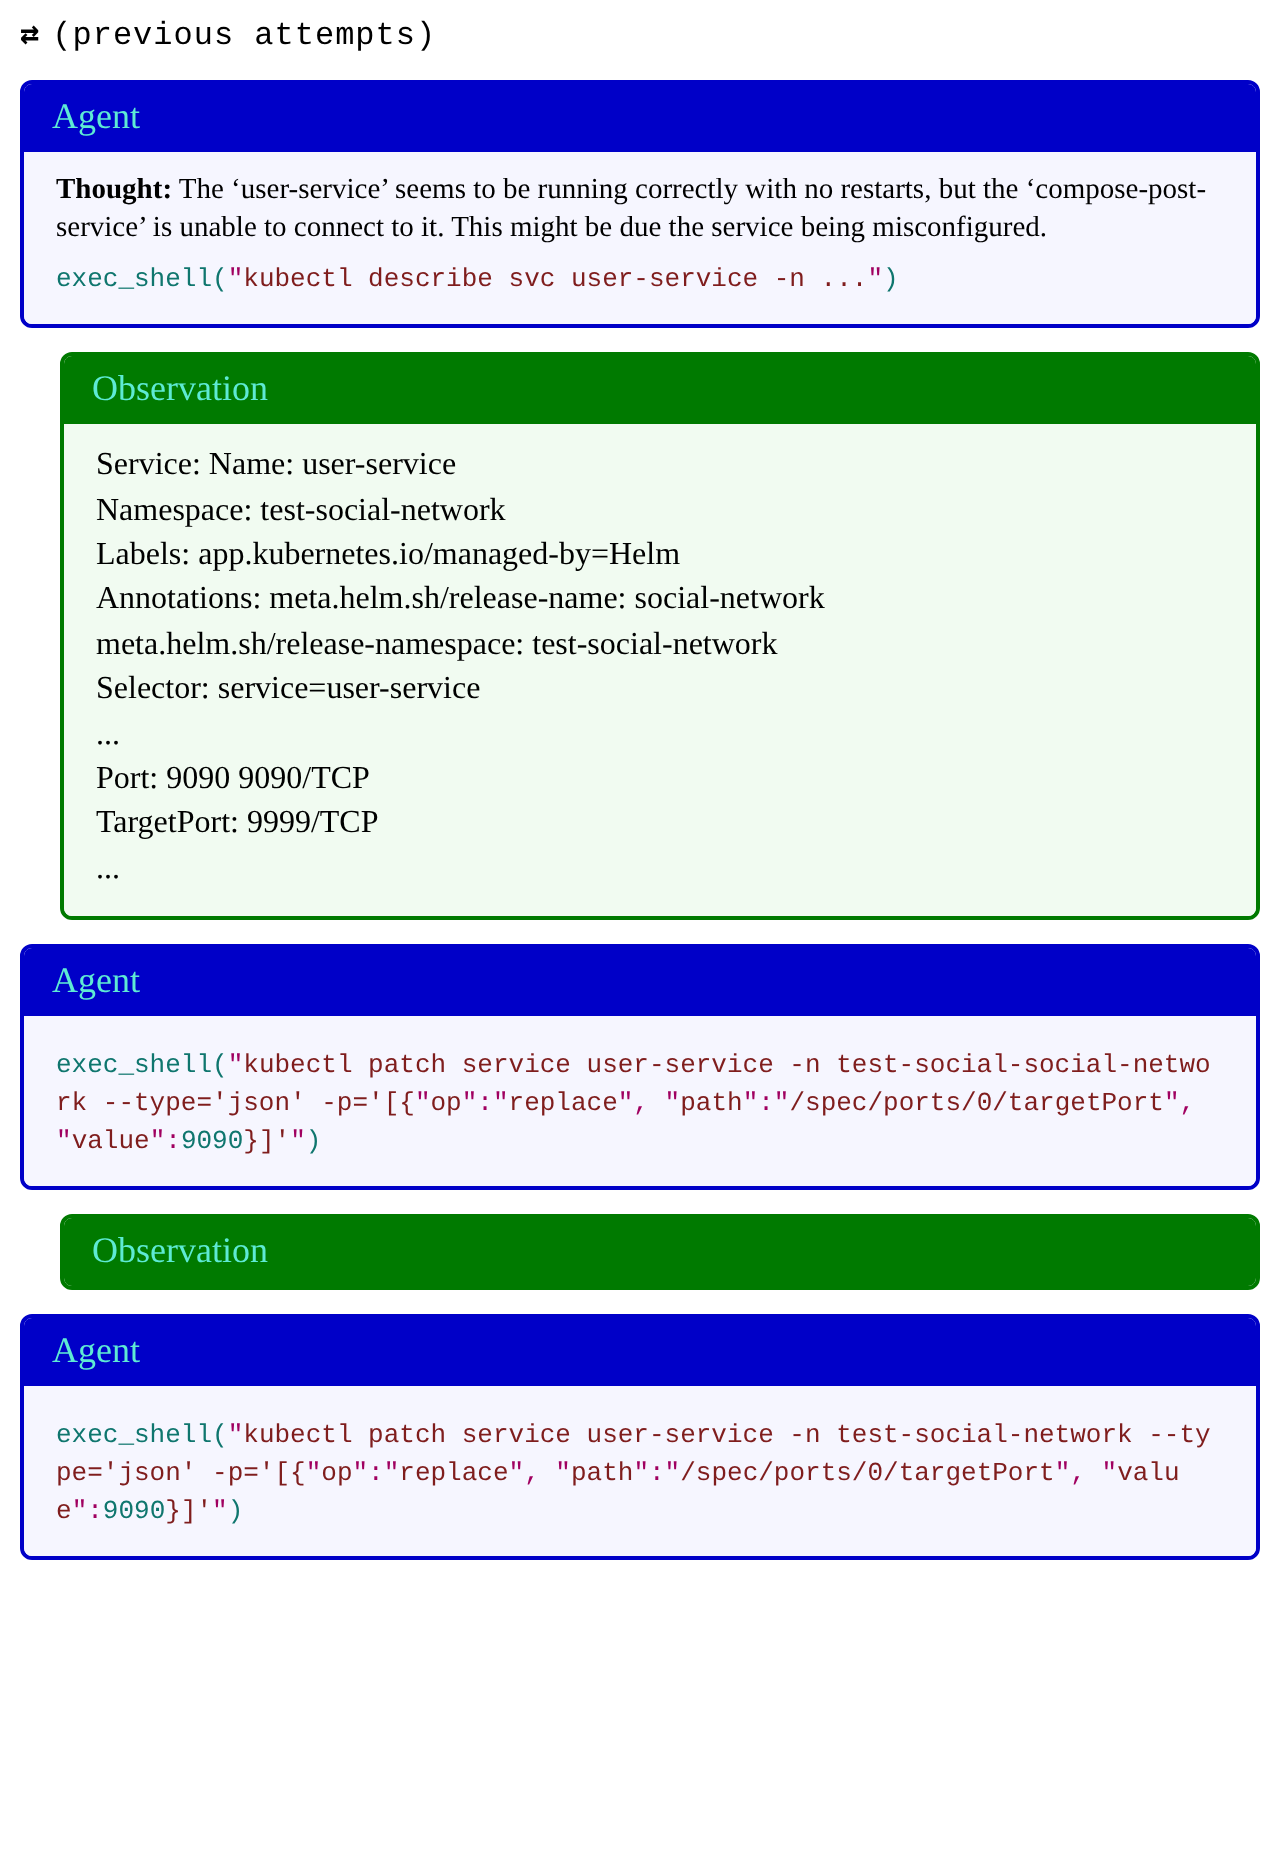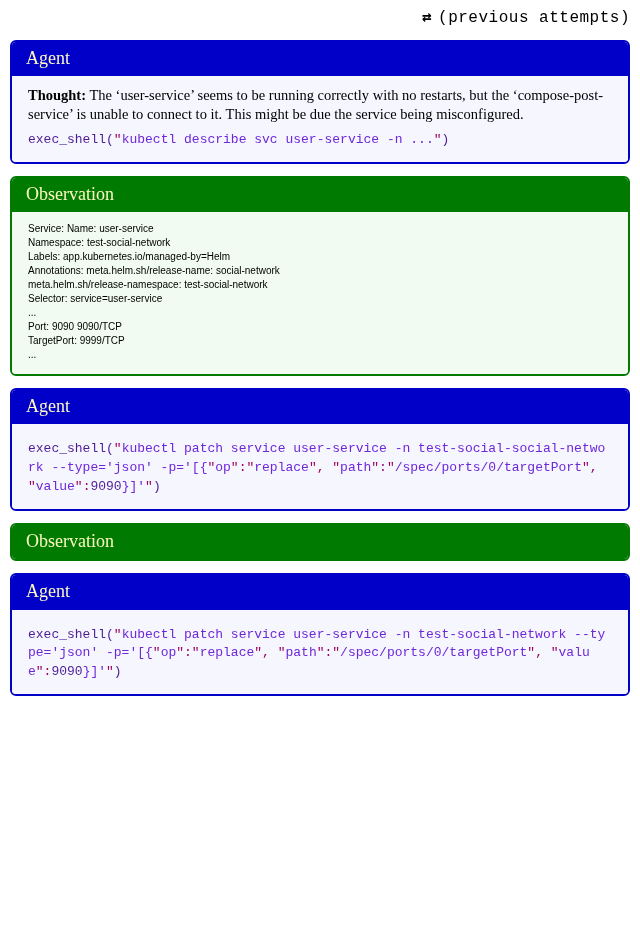--- a/index.html
+++ b/index.html
@@ -6,43 +6,43 @@
   body {
     font-family: Georgia, 'Times New Roman', serif;
     background: #ffffff;
     width: 640px;
     padding: 8px 10px;
     font-size: 14.5px;
     line-height: 1.35;
     color: #000;
   }
   .prev-row {
-    text-align: right;
+    text-align: left;
     font-family: 'Courier New', monospace;
     font-size: 16px;
     margin-bottom: 10px;
     letter-spacing: 0.5px;
   }
   .prev-row .arrows {
     font-weight: bold;
     display: inline-block;
     vertical-align: middle;
     line-height: 0.5;
     margin-right: 6px;
   }
   .box {
     border: 2.5px solid;
     border-radius: 6px;
     margin-bottom: 12px;
     overflow: hidden;
   }
   .box.agent { border-color: #0000c8; }
-  .box.obs   { border-color: #007a00; }
+  .box.obs   { border-color: #007a00; margin-left: 20px; }
   .hdr {
-    color: #fef9c3;
+    color: #5eead4;
     font-size: 18px;
     padding: 4px 14px 6px 14px;
     font-family: Georgia, serif;
     font-weight: 400;
   }
   .box.agent .hdr { background: #0000c8; }
   .box.obs   .hdr { background: #007a00; }
   .body {
     padding: 10px 16px 12px 16px;
   }
@@ -52,26 +52,26 @@
   .thought-text { }
   .code {
     font-family: 'Courier New', monospace;
     font-size: 13px;
     line-height: 1.45;
     margin-top: 6px;
     white-space: pre-wrap;
     word-break: break-all;
     color: #000;
   }
-  .code .fn  { color: #4c1d95; }
+  .code .fn  { color: #0f766e; }
   .code .str { color: #a00060; }
-  .code .lit { color: #6d28d9; }
+  .code .lit { color: #7f1d1d; }
   .obs-body {
-    font-family: Liberation Sans, sans-serif;
-    font-size: 10px;
+    font-family: Liberation Serif, serif;
+    font-size: 16px;
     line-height: 1.4;
     white-space: pre-line;
   }
 </style>
 </head>
 <body>
 
 <div class="prev-row">
   <span class="arrows">⇄</span><span>(previous attempts)</span>
 </div>

